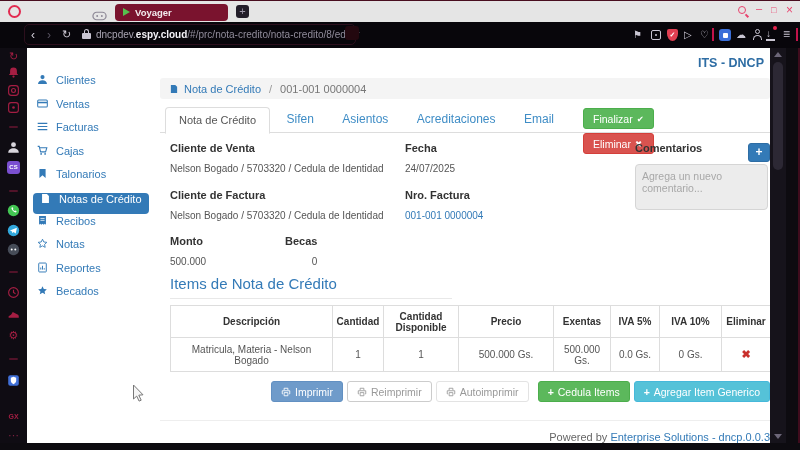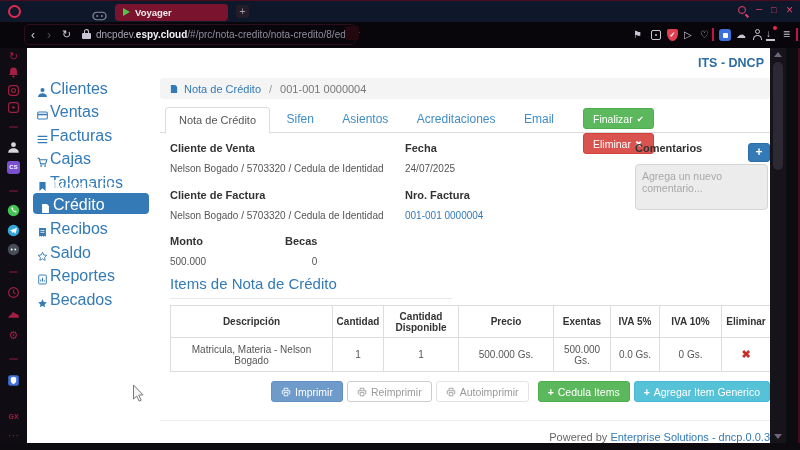--- a/index.html
+++ b/index.html
@@ -2,21 +2,21 @@
 <html><head>
 <meta charset="utf-8">
 <style>
   * { margin:0; padding:0; box-sizing:border-box; }
   html,body { width:800px; height:450px; overflow:hidden; background:#0c0a0f;
               font-family:"Liberation Sans", sans-serif; }
   .screen { position:relative; width:800px; height:450px; background:#0c0a0f; }
 
   
   .titlebar { position:absolute; left:0; top:0; width:800px; height:22px;
-              background:#0f172a; border-top:1px solid #490d1f; }
+              background:#e5e5e5; border-top:1px solid #490d1f; }
   .opera-logo { position:absolute; left:8px; top:4px; width:13px; height:13px;
                 border:2.5px solid #e22a50; border-radius:50%; }
   .goggles { position:absolute; left:92px; top:6px; }
   .gtab { position:absolute; left:115px; top:3px; width:113px; height:17px;
           background:#7a132e; border-radius:4px; display:flex; align-items:center; padding-left:20px; }
   .tab-play { width:0; height:0; border-left:7px solid #55c14e; border-top:4.5px solid transparent;
               border-bottom:4.5px solid transparent; position:absolute; left:8px; top:4px; }
   .gtab-title { color:#f2ebee; font-size:9.5px; font-weight:bold; }
   .newtab { position:absolute; left:236px; top:4px; width:13px; height:13px; background:#221d29;
             border-radius:3px; color:#9d97a8; font-size:11px; line-height:12px; text-align:center; }
@@ -68,22 +68,22 @@
   .rdiv { position:absolute; left:9px; width:9px; height:2px; background:#511329; border-radius:1px; }
   .cs-badge { background:#7a4fd0; border-radius:3px; color:#fff; font-size:6px; font-weight:bold;
               line-height:13px; text-align:center; }
   .gx-text { color:#a51e43; font-size:7px; font-weight:bold; }
 
   
   .app { position:absolute; left:27px; top:48px; width:743px; height:395px; background:#fff; }
   .brand { position:absolute; right:6px; top:8px; color:#2e6da4; font-weight:bold; font-size:12.5px; }
 
   .sb { position:absolute; left:0; top:26px; width:123px; }
-  .sb-item { height:23.5px; display:flex; align-items:flex-end; gap:2px; padding-left:10px;
-             color:#337ab7; font-size:16px; cursor:pointer; }
+  .sb-item { height:23.5px; display:flex; align-items:flex-start; gap:8px; padding-left:10px;
+             color:#337ab7; font-size:11px; cursor:pointer; }
   .sb-item svg { flex:0 0 auto; }
   .sb-item.active { background:#337ab7; color:#fff; border-radius:4px; margin-left:6px;
                     margin-right:1px; padding-left:7px; height:21px; margin-top:1px; margin-bottom:1px; }
 
   .main { position:absolute; left:123px; top:24px; width:620px; height:371px; }
   .breadcrumb { position:absolute; left:10px; top:6px; width:610px; height:21px; background:#f4f4f4;
                 border-radius:3px; display:flex; align-items:center; padding-left:9px; gap:5px; font-size:11px; }
   .bc-section { color:#337ab7; } .bc-sep { color:#999; margin:0 3px; } .bc-current { color:#777; }
 
   .tabsrow { position:absolute; left:10px; top:34px; width:610px; height:27px; border-bottom:1px solid #ddd; }
@@ -307,21 +307,21 @@
         <svg width="11" height="11" viewBox="0 0 16 16">
             <path d="M3 1.5h10V14l-1.7-1.2L9.7 14 8 12.8 6.3 14l-1.6-1.2L3 14z" fill="currentColor"></path>
             <path d="M5 5h6M5 7.8h6" stroke="#fff" stroke-width="1.1"></path>
           </svg>
         <span>Recibos</span>
       </div>
       <div class="sb-item">
         <svg width="11" height="11" viewBox="0 0 16 16">
             <path d="M8 1.8l1.9 4 4.4.5-3.3 3 .9 4.3L8 11.4l-3.9 2.2.9-4.3-3.3-3 4.4-.5z" fill="none" stroke="currentColor" stroke-width="1.3"></path>
           </svg>
-        <span>Saldo</span>
+        <span>Notas</span>
       </div>
       <div class="sb-item">
         <svg width="11" height="11" viewBox="0 0 16 16">
             <rect x="2.5" y="1.5" width="11" height="13" rx="1" fill="none" stroke="currentColor" stroke-width="1.4"></rect>
             <path d="M5.5 11V8M8 11V5.5M10.5 11V9" stroke="currentColor" stroke-width="1.4"></path>
           </svg>
         <span>Reportes</span>
       </div>
       <div class="sb-item">
         <svg width="11" height="11" viewBox="0 0 16 16">

